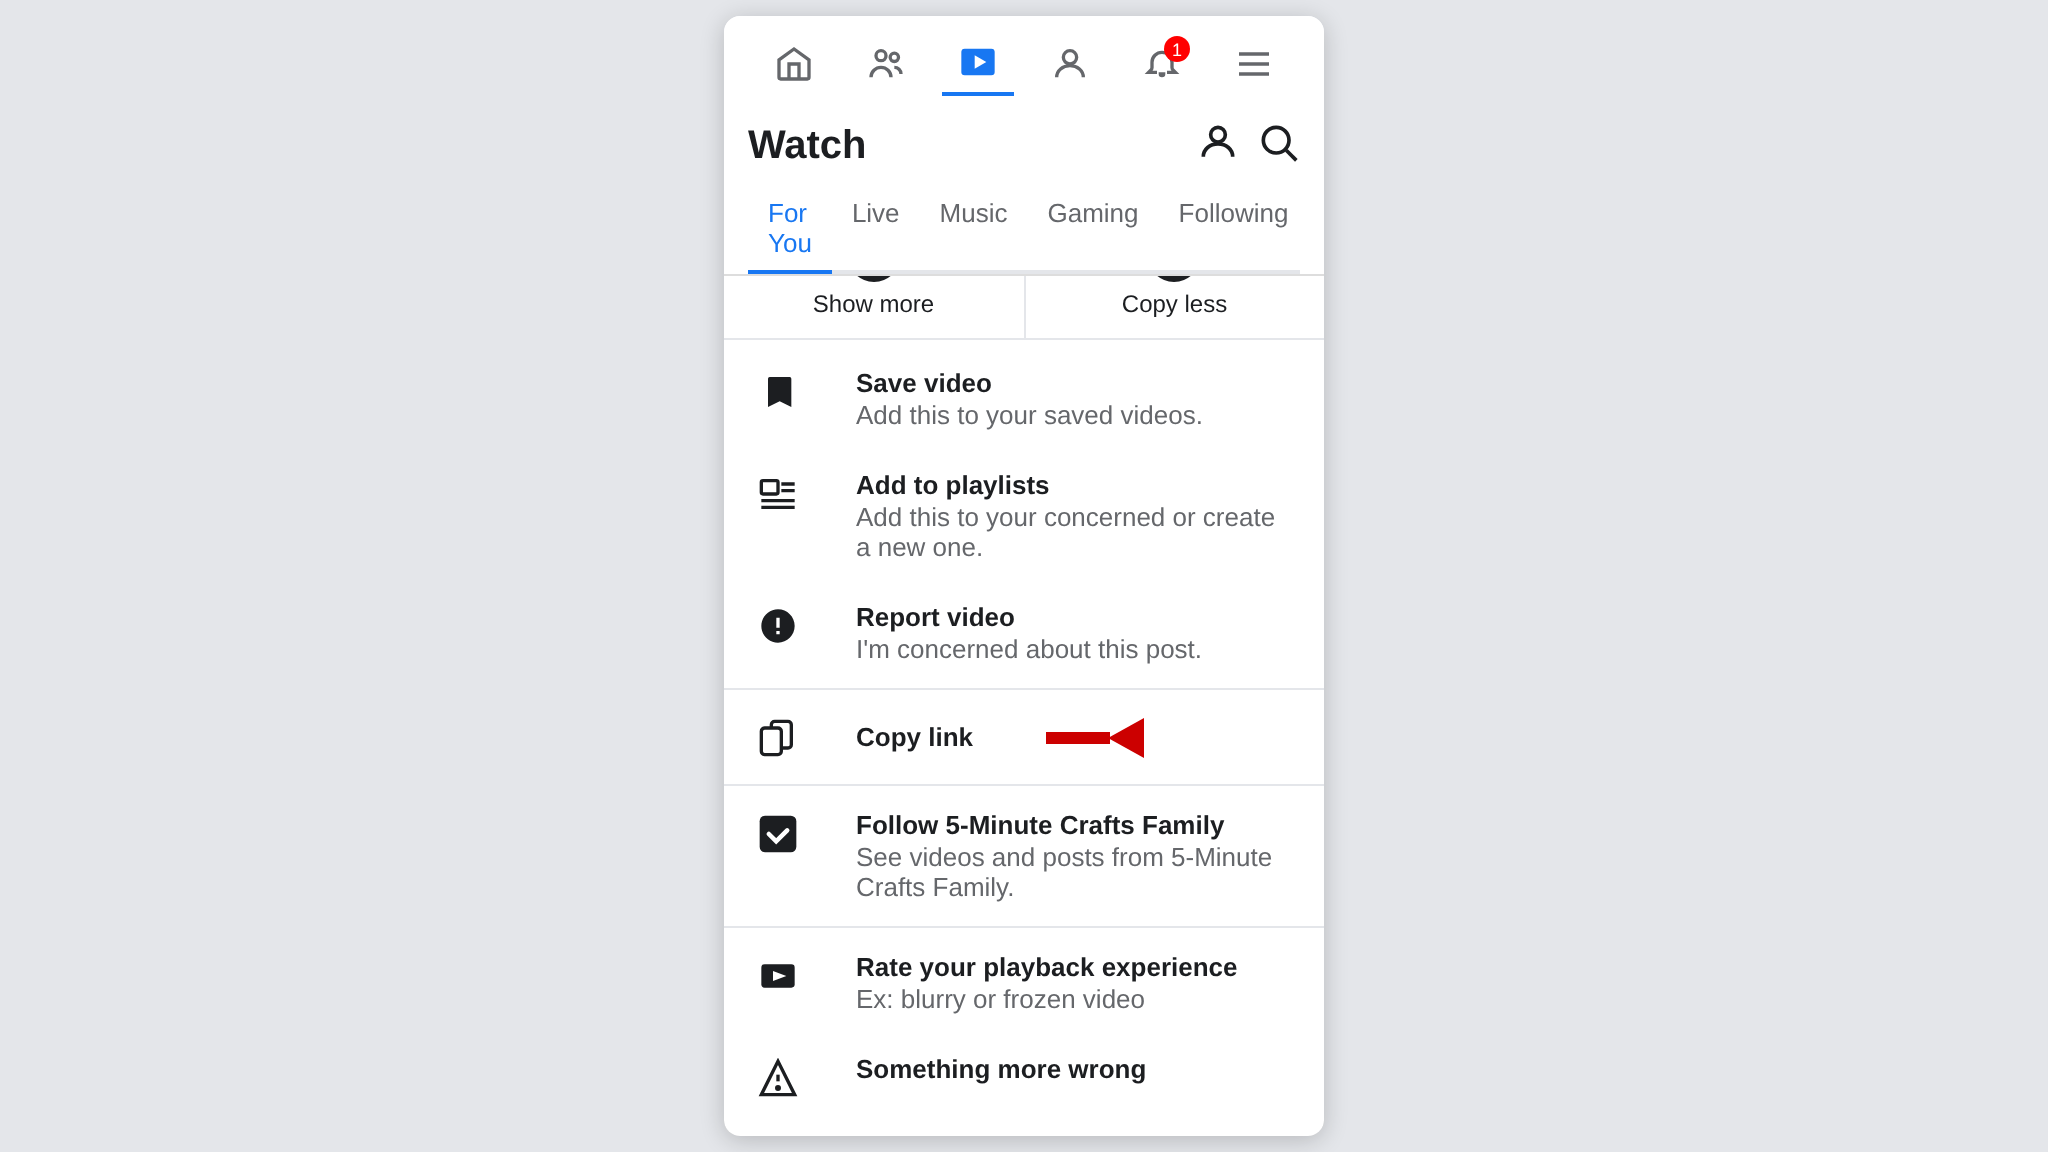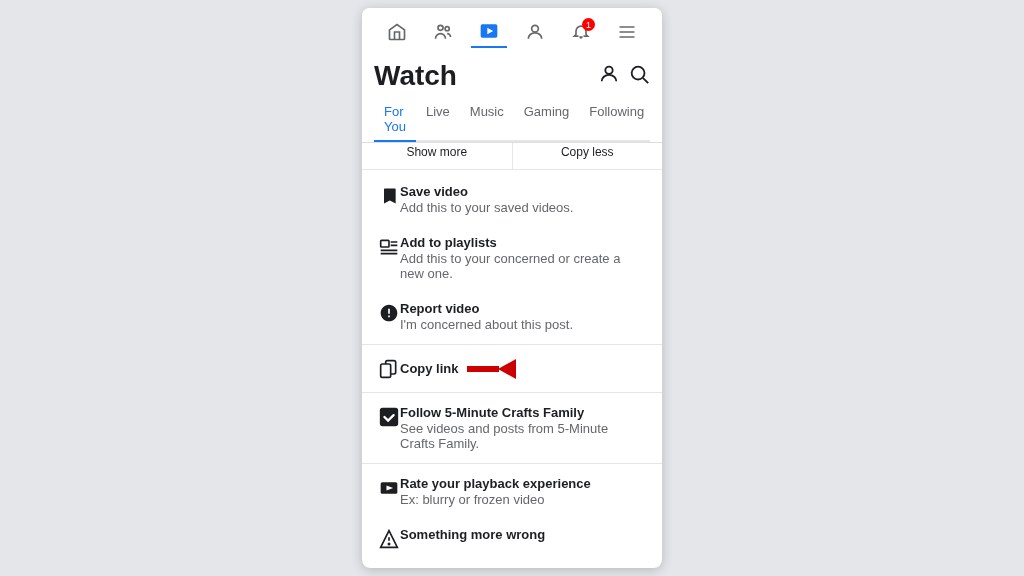--- a/index.html
+++ b/index.html
@@ -74,21 +74,21 @@
     }
 
     .watch-header {
       display: flex;
       align-items: center;
       justify-content: space-between;
       padding: 4px 0 6px 0;
     }
 
     .watch-title {
-      font-size: 28px;
+      font-size: 20px;
       font-weight: 700;
       color: #1c1e21;
     }
 
     .watch-header-icons {
       display: flex;
       gap: 8px;
     }
 
     .watch-header-icons span {
@@ -204,21 +204,21 @@
       font-size: 18px;
       line-height: 1;
     }
 
     
     .menu-item {
       display: flex;
       align-items: flex-start;
       padding: 10px 16px;
       cursor: pointer;
-      gap: 0;
+      gap: 28px;
     }
 
     .menu-item-icon {
       width: 22px;
       height: 22px;
       flex-shrink: 0;
       display: flex;
       align-items: center;
       justify-content: center;
       margin-top: 1px;

